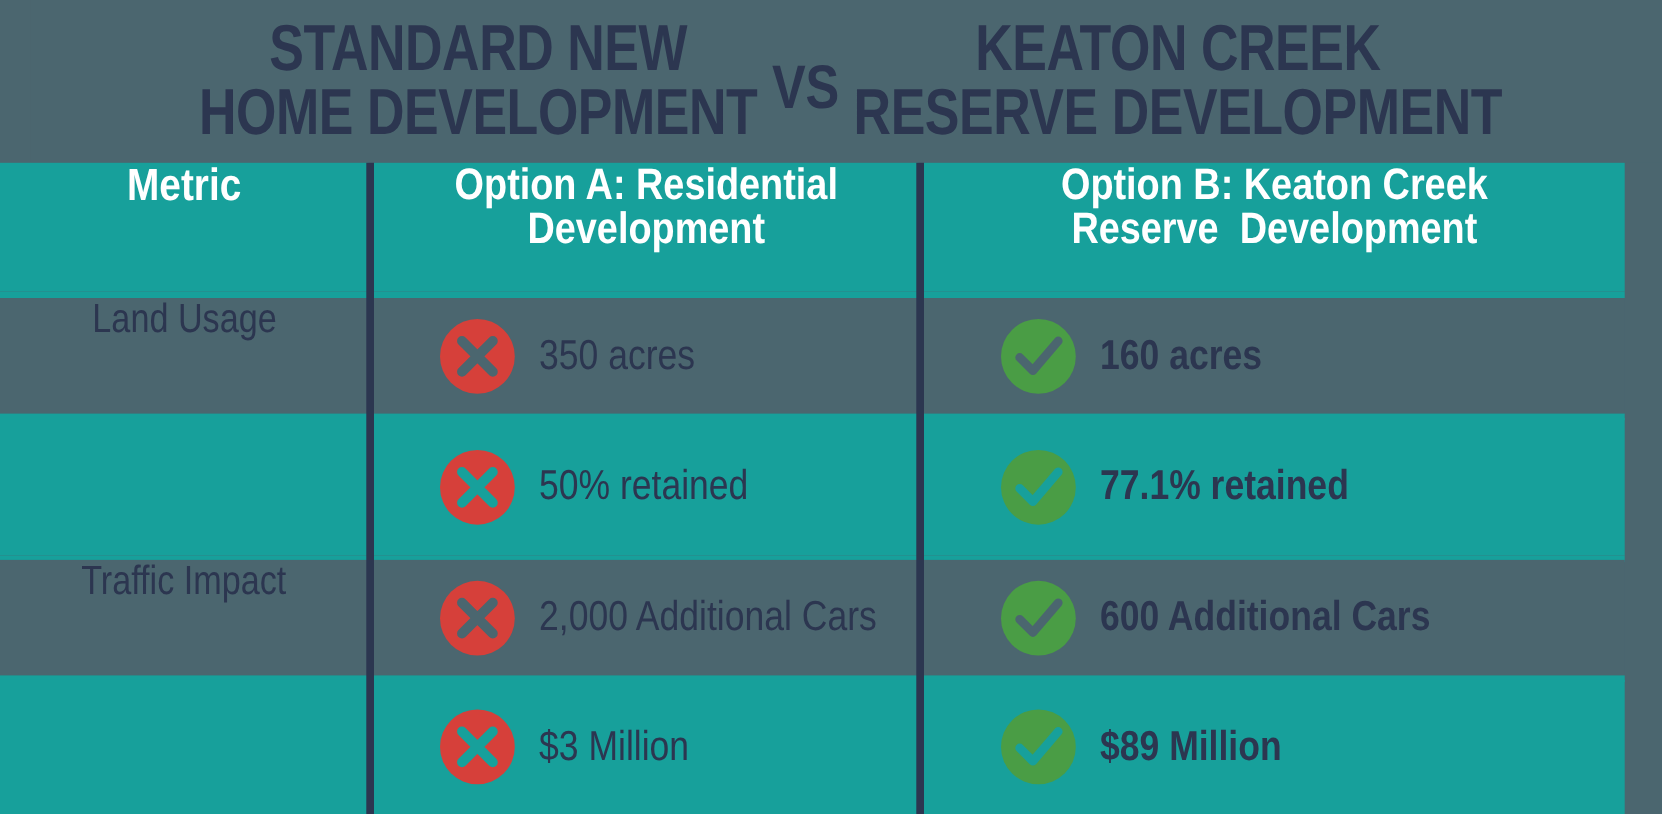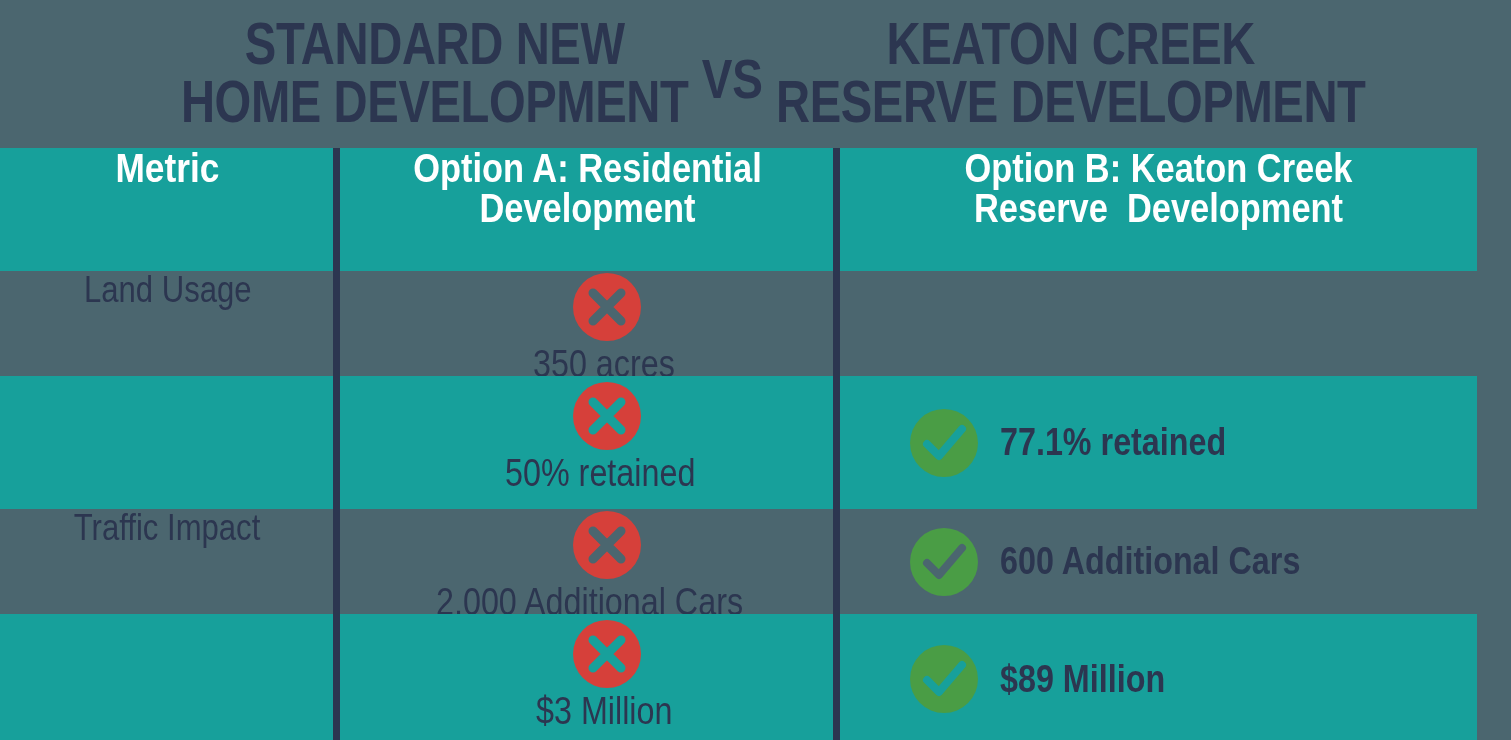--- a/index.html
+++ b/index.html
@@ -94,21 +94,21 @@
   .metric-label{
     color:#2c3650;
     font-size:37px;
     line-height:1.04;
     text-align:center;
     transform:scaleX(0.84);
     white-space:pre-line;
   }
 
   .value-wrap{display:flex;align-items:center;}
-  .value-a{padding-left:58px;flex-direction:column;}
+  .value-a{padding-left:58px;}
   .value-b{padding-left:68px;}
 
   .icon{
     flex:0 0 auto;
     width:72px;height:72px;
     position:relative;
     margin-right:20px;
   }
   .icon svg{display:block;width:72px;height:72px;}
 
@@ -182,20 +182,29 @@
     <div class="cell cell-a value-wrap value-a">
       <span class="icon">
         <svg viewBox="0 0 72 72">
           <circle cx="36" cy="36" r="34" fill="#d6403a"></circle>
           <path d="M22 22 L50 50 M50 22 L22 50" stroke="#4b666f" stroke-width="9" stroke-linecap="round"></path>
         </svg>
       </span>
       <span class="val-text">350 acres</span>
     </div>
 
+    <div class="cell cell-b value-wrap value-b">
+      <span class="icon">
+        <svg viewBox="0 0 72 72">
+          <circle cx="36" cy="36" r="34" fill="#4a9d45"></circle>
+          <path d="M19 37 L31 49 L54 22" stroke="#4b666f" stroke-width="8" fill="none" stroke-linecap="round" stroke-linejoin="round"></path>
+        </svg>
+      </span>
+      <span class="val-text bold">160 acres</span>
+    </div>
   </div>
   <div class="hsep" style="top:228px;"></div>
 
   <div class="row row-d2 bg-teal">
     <div class="band band-metric"></div>
     <div class="band band-a"></div>
     <div class="band band-b"></div>
 
 
     <div class="cell cell-a value-wrap value-a">

